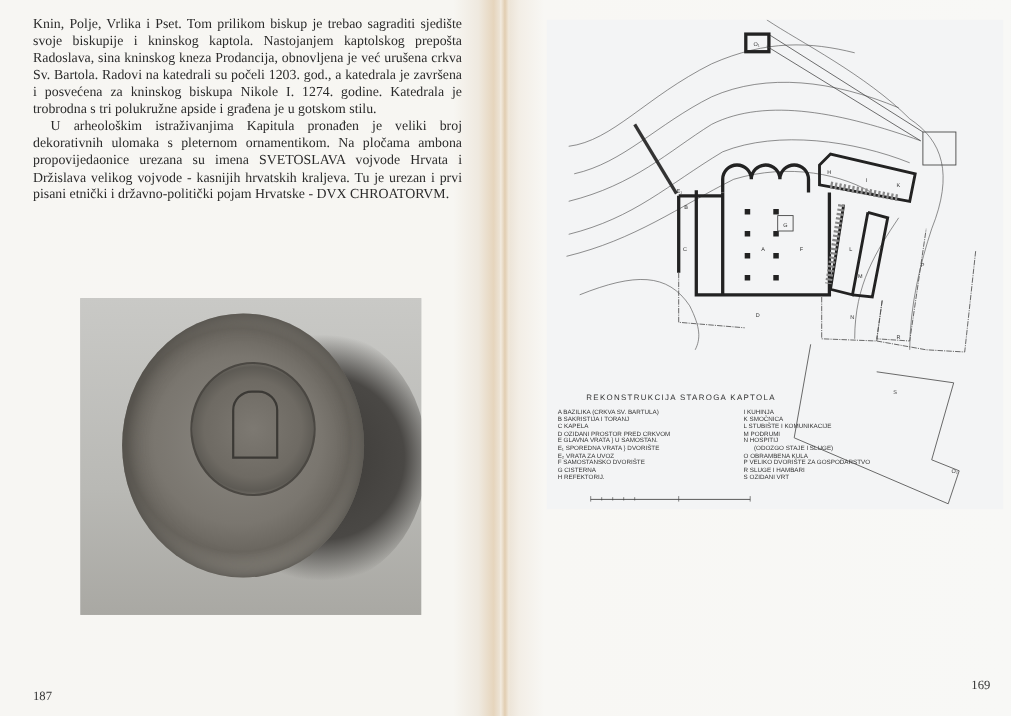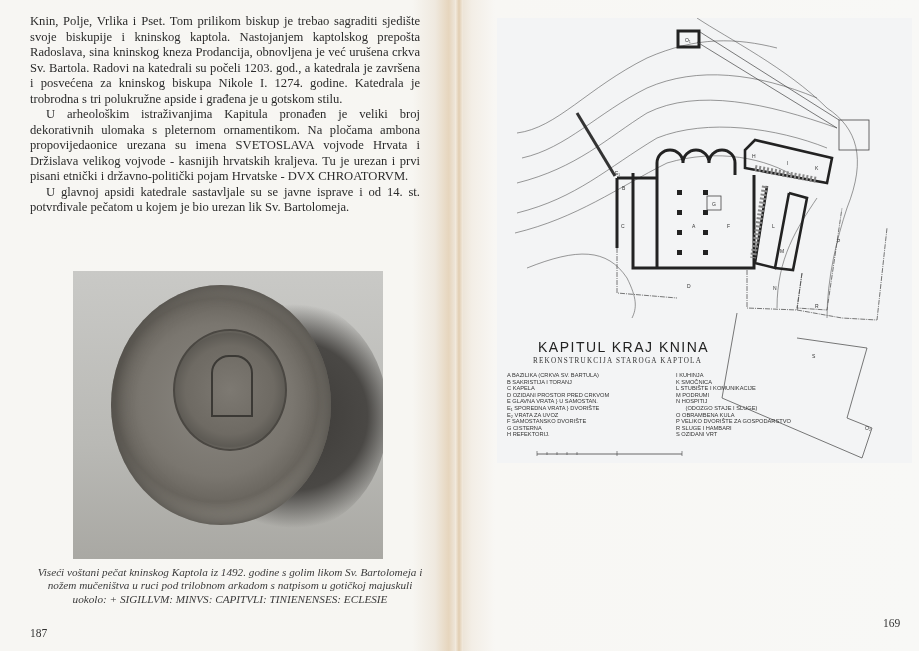--- a/index.html
+++ b/index.html
@@ -28,52 +28,50 @@
      border:2px solid #4a4742;}
   .seal-fig{position:absolute;left:138px;top:84px;width:38px;height:58px;border:2px solid #3b3935;border-top-left-radius:18px;border-top-right-radius:18px;}
   .caption-left{position:absolute;left:30px;top:566px;width:400px;text-align:center;font-style:italic;
      font-size:11.2px;line-height:13.3px;color:#3a3a3a;}
   .page-num-left{position:absolute;left:30px;top:627px;font-size:11.5px;color:#333;}
   .page-num-right{position:absolute;left:883px;top:617px;font-size:11.5px;color:#333;}
   .plan-area{position:absolute;left:497px;top:18px;width:415px;height:445px;background:#f3f4f5;}
   .plan-svg{position:absolute;left:0;top:0;}
   .plan-title{position:absolute;left:538px;top:339px;font-family:"Liberation Sans","DejaVu Sans",sans-serif;
      font-size:14px;letter-spacing:1.5px;color:#222;}
-  .plan-subtitle{position:absolute;left:533px;top:357px;font-family:Liberation Serif, serif;
+  .plan-subtitle{position:absolute;left:533px;top:357px;font-family:Liberation Sans, sans-serif;
      font-size:7.2px;letter-spacing:1.2px;color:#333;}
   .legend{position:absolute;font-family:"Liberation Sans","DejaVu Sans",sans-serif;font-size:5.7px;line-height:6.6px;color:#333;}
   .legend-left{left:507px;top:372px;width:145px;}
   .legend-right{left:676px;top:372px;width:170px;}
   .legend div{white-space:nowrap;}
   .caption-right{position:absolute;left:497px;top:468px;width:410px;text-align:center;font-style:italic;
      font-size:11.2px;line-height:13.3px;color:#3a3a3a;}
 </style>
 </head>
 <body>
 
 <div class="spread">
   <div class="page-left"></div>
   <div class="page-right"></div>
   <div class="gutter"></div>
 
   <div class="body-text">
     <p>Knin, Polje, Vrlika i Pset. Tom prilikom biskup je trebao sagraditi sjedište svoje biskupije i kninskog kaptola. Nastojanjem kaptolskog prepošta Radoslava, sina kninskog kneza Prodancija, obnovljena je već urušena crkva Sv. Bartola. Radovi na katedrali su počeli 1203. god., a katedrala je završena i posvećena za kninskog biskupa Nikole I. 1274. godine. Katedrala je trobrodna s tri polukružne apside i građena je u gotskom stilu.</p>
     <p class="indent">U arheološkim istraživanjima Kapitula pronađen je veliki broj dekorativnih ulomaka s pleternom ornamentikom. Na pločama ambona propovijedaonice urezana su imena SVETOSLAVA vojvode Hrvata i Držislava velikog vojvode - kasnijih hrvatskih kraljeva. Tu je urezan i prvi pisani etnički i državno-politički pojam Hrvatske - DVX CHROATORVM.</p>
-    <p class="indent">U glavnoj apsidi katedrale sastavljale su se javne isprave i od 14. st. potvrđivale pečatom u kojem je bio urezan lik Sv. Bartolomeja.</p>
   </div>
 
   <div class="photo" title="Wax seal of the Knin Chapter">
     <div class="photo-bg"></div>
     <div class="seal-shadow"></div>
     <div class="seal-outer"></div>
     <div class="seal-ring"></div>
     <div class="seal-fig"></div>
   </div>
 
-  <div class="caption-left">Viseći voštani pečat kninskog Kaptola iz 1492. godine s golim likom Sv. Bartolomeja i nožem mučeništva u ruci pod trilobnom arkadom s natpisom u gotičkoj majuskuli uokolo: + SIGILLVM: MINVS: CAPITVLI: TINIENENSES: ECLESIE</div>
   <div class="page-num-left">187</div>
 
   <div class="plan-area">
     <svg class="plan-svg" width="415" height="445" viewBox="0 0 415 445">
       <g fill="none" stroke="#555" stroke-width="0.6">
         <path d="M20 115 C60 110 90 70 150 40 C200 18 240 20 280 30"></path>
         <path d="M25 140 C70 130 100 95 150 70 C200 48 260 55 320 80"></path>
         <path d="M20 165 C80 150 110 120 150 95 C200 70 270 85 340 110"></path>
         <path d="M20 195 C80 180 110 150 160 120 C210 100 280 110 330 130"></path>
         <path d="M18 215 C80 200 120 170 170 145 C220 130 270 140 300 160"></path>
@@ -151,21 +149,20 @@
           <line x1="50" y1="434" x2="50" y2="437"></line>
         <line x1="60" y1="434" x2="60" y2="437"></line>
           <line x1="70" y1="434" x2="70" y2="437"></line>
         <line x1="80" y1="434" x2="80" y2="437"></line>
           <line x1="120" y1="433" x2="120" y2="438"></line>
         <line x1="185" y1="433" x2="185" y2="438"></line>
       </g>
     </svg>
   </div>
 
-  <div class="plan-title">KAPITUL KRAJ KNINA</div>
   <div class="plan-subtitle">REKONSTRUKCIJA STAROGA KAPTOLA</div>
 
   <div class="legend legend-left">
     <div>A BAZILIKA (CRKVA SV. BARTULA)</div>
     <div>B SAKRISTIJA I TORANJ</div>
     <div>C KAPELA</div>
     <div>D OZIDANI PROSTOR PRED CRKVOM</div>
     <div>E GLAVNA VRATA      } U SAMOSTAN.</div>
     <div>E₁ SPOREDNA VRATA }  DVORIŠTE</div>
     <div>E₂ VRATA ZA UVOZ</div>

